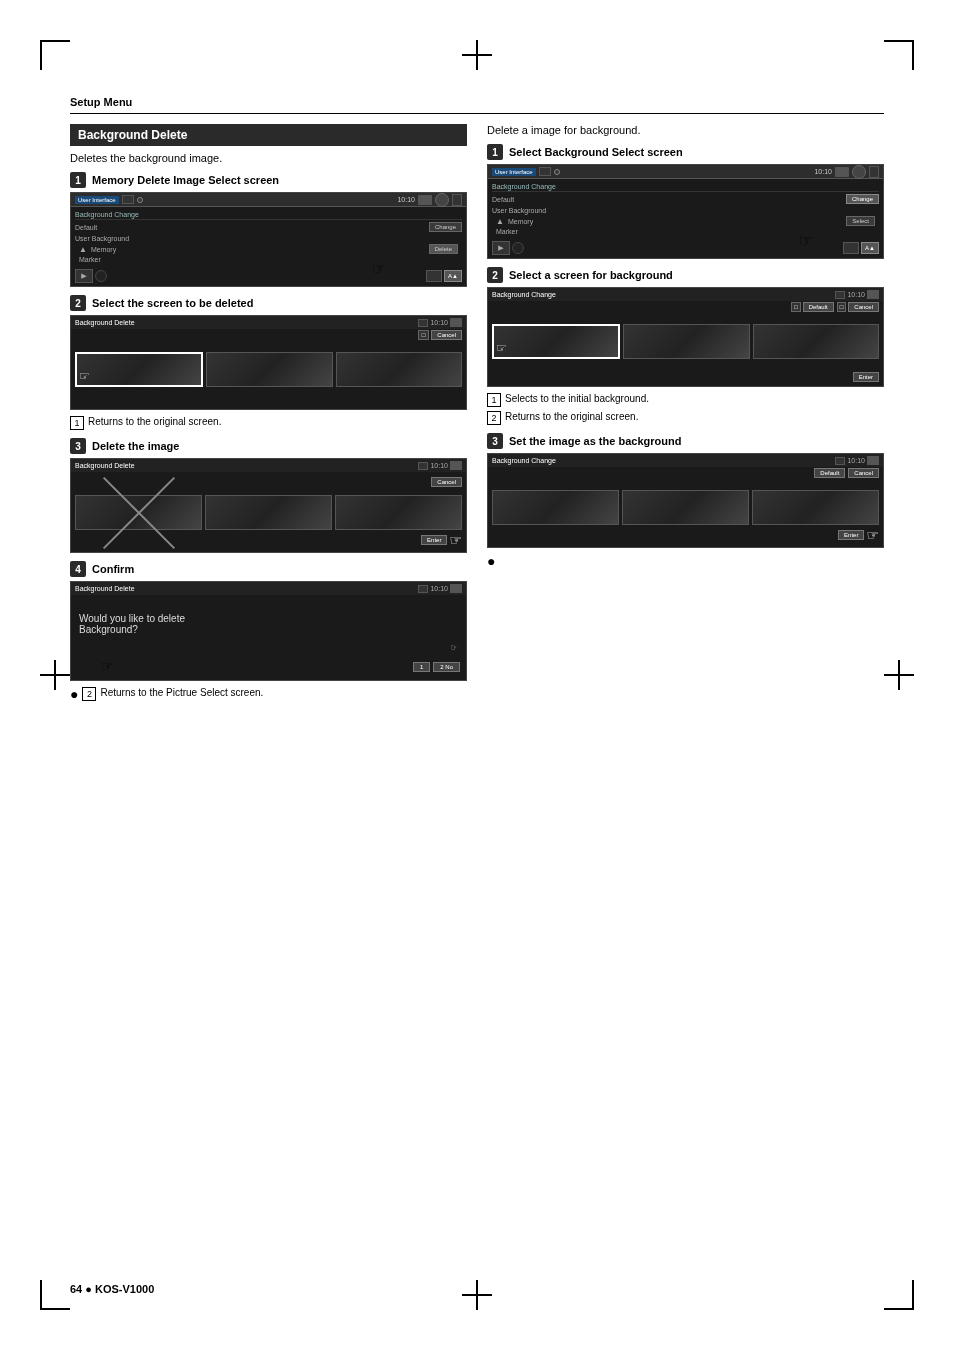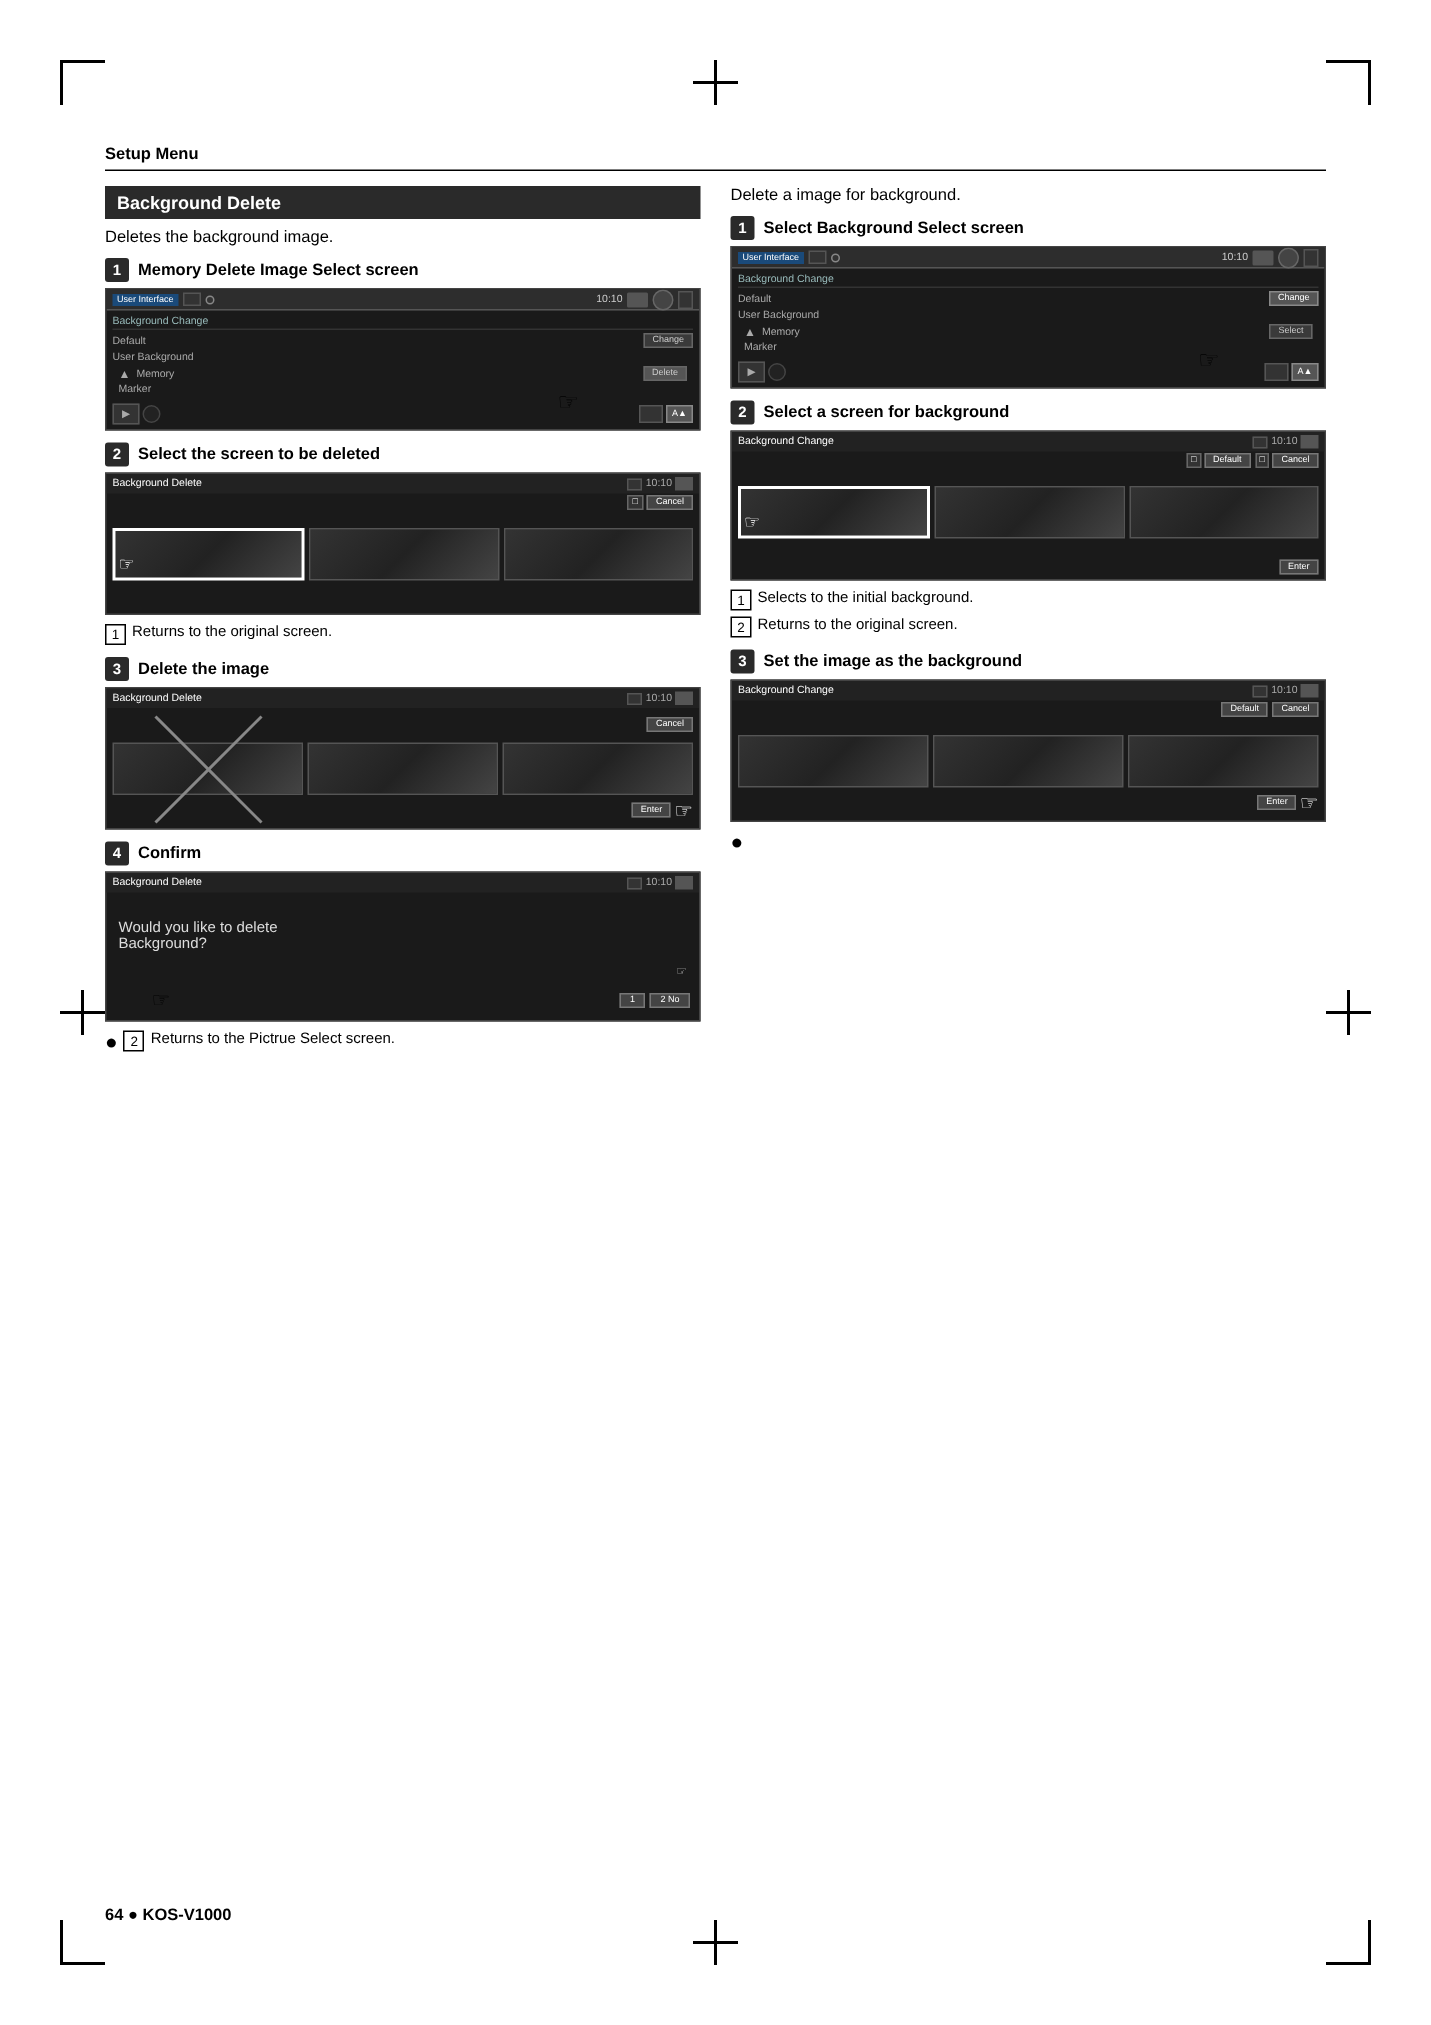--- a/index.html
+++ b/index.html
@@ -211,21 +211,21 @@
     .confirm-yes-no {
       display: flex;
       gap: 4px;
       margin-top: 8px;
       justify-content: flex-end;
     }
 
     
     .page-footer {
       position: absolute;
-      bottom: 67px;
+      bottom: 55px;
       left: 70px;
       font-size: 11px;
       font-weight: bold;
     }
 
     .bg-delete-title {
       background: #222;
       color: #fff;
       font-size: 7px;
       padding: 2px 4px;

